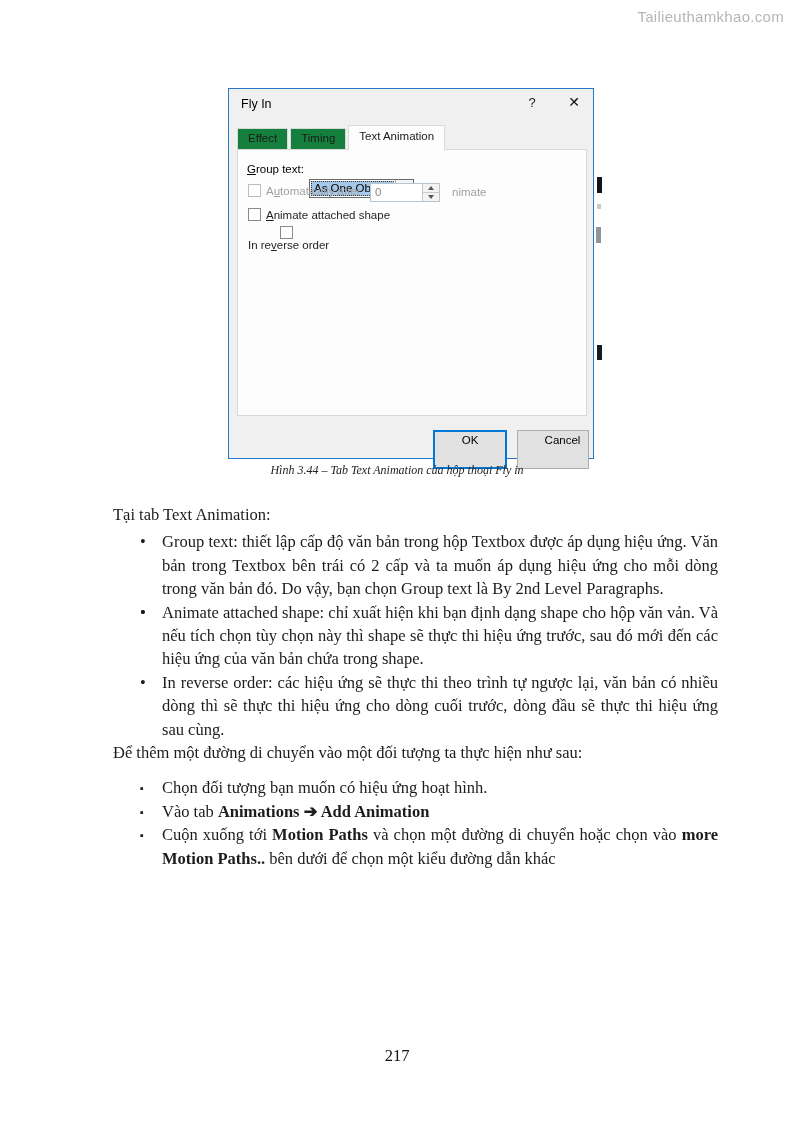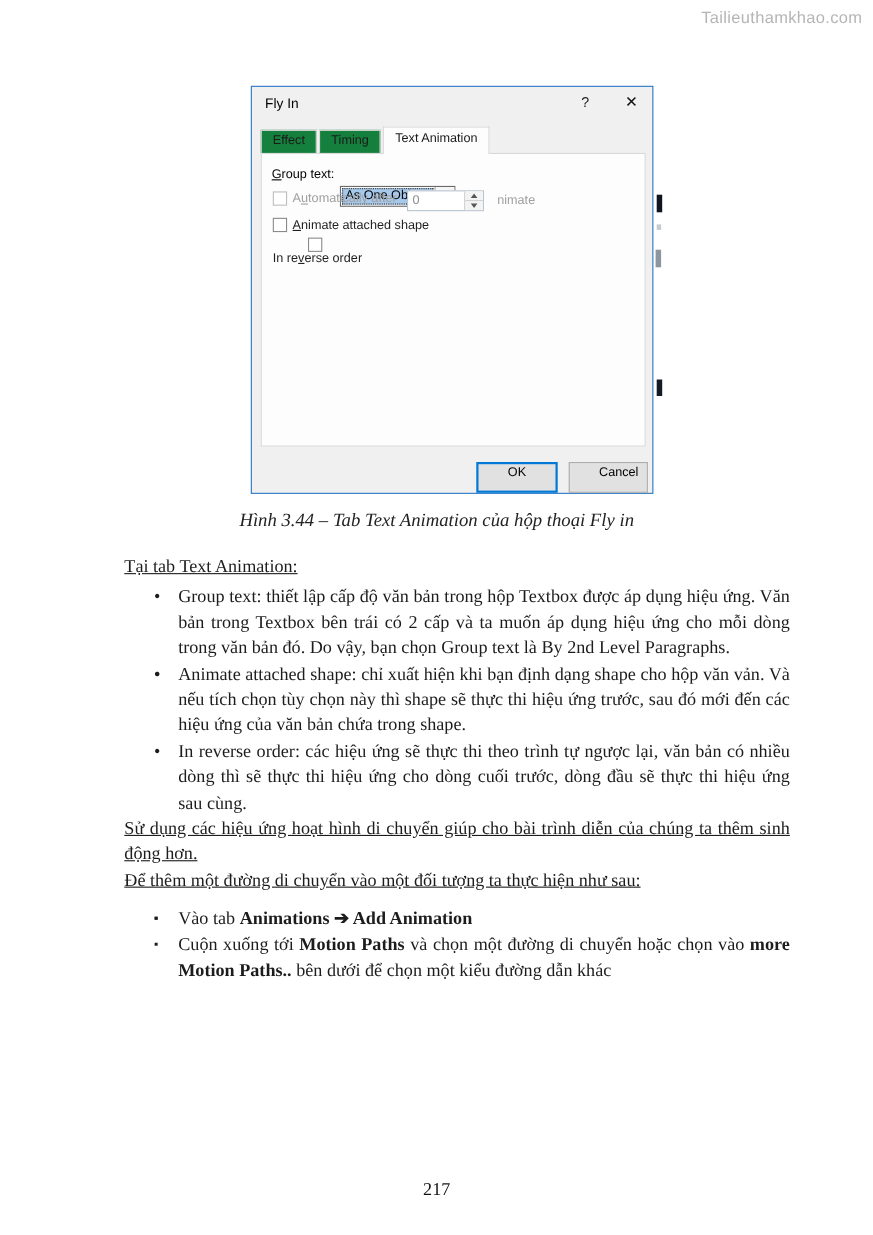--- a/index.html
+++ b/index.html
@@ -4,21 +4,21 @@
 <style>
   html,body{margin:0;padding:0;}
   body{width:794px;height:1123px;background:#ffffff;position:relative;
        font-family:"Liberation Serif",serif;color:#1c1c1c;overflow:hidden;}
 
   
   .watermark{position:absolute;top:8px;right:10px;font-family:"Liberation Sans",sans-serif;
     font-size:15px;color:#b5b5b5;text-shadow:1px 1px 0 #ffffff;letter-spacing:.3px;}
 
   
-  .dialog{position:absolute;left:228px;top:78px;width:366px;height:371px;
+  .dialog{position:absolute;left:228px;top:88px;width:366px;height:371px;
     background:#f0f0f0;border:1px solid #2878c8;box-sizing:border-box;
     font-family:"Liberation Sans","DejaVu Sans",sans-serif;font-size:11.5px;color:#1a1a1a;}
   .dlg-title{position:absolute;left:12px;top:8px;font-size:12.5px;color:#000;}
   .dlg-help{position:absolute;left:295px;top:6px;width:16px;text-align:center;
     font-size:13px;color:#222;cursor:default;}
   .dlg-close{position:absolute;left:336px;top:5px;width:18px;text-align:center;
     font-size:14px;color:#111;cursor:default;}
 
   .tabstrip{position:absolute;left:8px;top:36px;display:flex;align-items:flex-end;z-index:2;}
   .tab{box-sizing:border-box;height:21px;padding:3px 10px 0 10px;background:#15803d;
@@ -51,43 +51,43 @@
   .spin-val{flex:1;color:#8a8a8a;padding:2px 0 0 4px;}
   .spin-btns{width:16px;border-left:1px solid #c9c9c9;display:flex;flex-direction:column;}
   .spin-up,.spin-dn{flex:1;background:#f3f3f3;display:flex;align-items:center;justify-content:center;}
   .spin-up{border-bottom:1px solid #c9c9c9;}
   .tri-up{width:0;height:0;border-left:3px solid transparent;border-right:3px solid transparent;
     border-bottom:4px solid #555;}
   .tri-dn{width:0;height:0;border-left:3px solid transparent;border-right:3px solid transparent;
     border-top:4px solid #555;}
   .seconds{position:absolute;left:214px;top:36px;color:#a0a0a0;}
 
-  .btn{position:absolute;top:341px;height:28px;box-sizing:border-box;background:#e1e1e1;
+  .btn{position:absolute;top:341px;height:39px;box-sizing:border-box;background:#e1e1e1;
     text-align:center;padding-top:3px;font-size:11.5px;color:#000;cursor:default;}
   .btn-ok{left:204px;width:74px;border:2px solid #0078d7;padding-top:2px;}
   .btn-cancel{left:288px;width:72px;border:1px solid #adadad;padding-left:19px;}
 
   
   .frag{position:absolute;}
 
   
   .caption{position:absolute;left:0;right:0;top:463px;text-align:center;
-    font-style:italic;font-size:17px;color:#222;}
+    font-style:italic;font-size:12px;color:#222;}
   .doc{position:absolute;left:113px;top:503px;width:605px;font-size:16.5px;
     line-height:23.4px;text-align:justify;}
-  .doc p{margin:0;text-decoration:underline;}
+  .doc p{margin:0;}
   .list{margin:4px 0 0 0;padding:0;list-style:none;}
   .list li{position:relative;padding-left:49px;}
   .li-marker{position:absolute;left:27px;top:0;text-align:left;}
   .sq .li-marker{font-size:11px;top:1px;}
   .heading{font-weight:bold;padding-left:34px;margin-top:7px;text-align:left;}
   .para1{margin-top:1px;}
   .para2{margin-top:11px;text-align:left;}
   .steps{margin-top:12px;}
-  .pageno{position:absolute;left:0;right:0;top:1046px;text-align:center;font-size:16.5px;color:#111;margin-top:25px;}
+  .pageno{position:absolute;left:0;right:0;top:1046px;text-align:center;font-size:16.5px;color:#111;}
   .bold{font-weight:bold;}
 </style>
 </head>
 <body>
 
 <div class="watermark">Tailieuthamkhao.com</div>
 
 <div class="dialog">
   <div class="dlg-title">Fly In</div>
   <div class="dlg-help">?</div>
@@ -164,26 +164,26 @@
       <span class="li-marker">•</span>
       <span>Animate attached shape: chỉ xuất hiện khi bạn định dạng shape cho hộp văn vản. Và nếu tích chọn tùy chọn này thì shape sẽ thực thi hiệu ứng trước, sau đó mới đến các hiệu ứng của văn bản chứa trong shape.</span>
     </li>
     <li>
       <span class="li-marker"></span>
       <span class="li-marker">•</span>
       <span>In reverse order: các hiệu ứng sẽ thực thi theo trình tự ngược lại, văn bản có nhiều dòng thì sẽ thực thi hiệu ứng cho dòng cuối trước, dòng đầu sẽ thực thi hiệu ứng sau cùng.</span>
     </li>
   </ul>
 
-  <p class="para1">Sử dụng các hiệu ứng hoạt hình di chuyển giúp cho bài trình diễn của chúng ta thêm sinh động hơn.</p>
   <p class="para2">Để thêm một đường di chuyển vào một đối tượng ta thực hiện như sau:</p>
 
   <ul class="list steps sq">
     <li>
       <span class="li-marker">▪</span>
+      <span><span>Chọn đối tượng bạn muốn có hiệu ứng hoạt hình.</span></span>
     </li>
     <li>
       <span class="li-marker">▪</span>
       <span><span>Vào tab </span><span class="bold">Animations</span><span class="bold"> ➔  </span><span class="bold">Add Animation</span></span>
     </li>
     <li>
       <span class="li-marker">▪</span>
       <span><span>Cuộn xuống tới </span><span class="bold">Motion Paths</span><span> và chọn một đường di chuyển hoặc chọn vào </span><span class="bold">more Motion Paths..</span><span> bên dưới để chọn một kiểu đường dẫn khác</span></span>
     </li>
   </ul>

